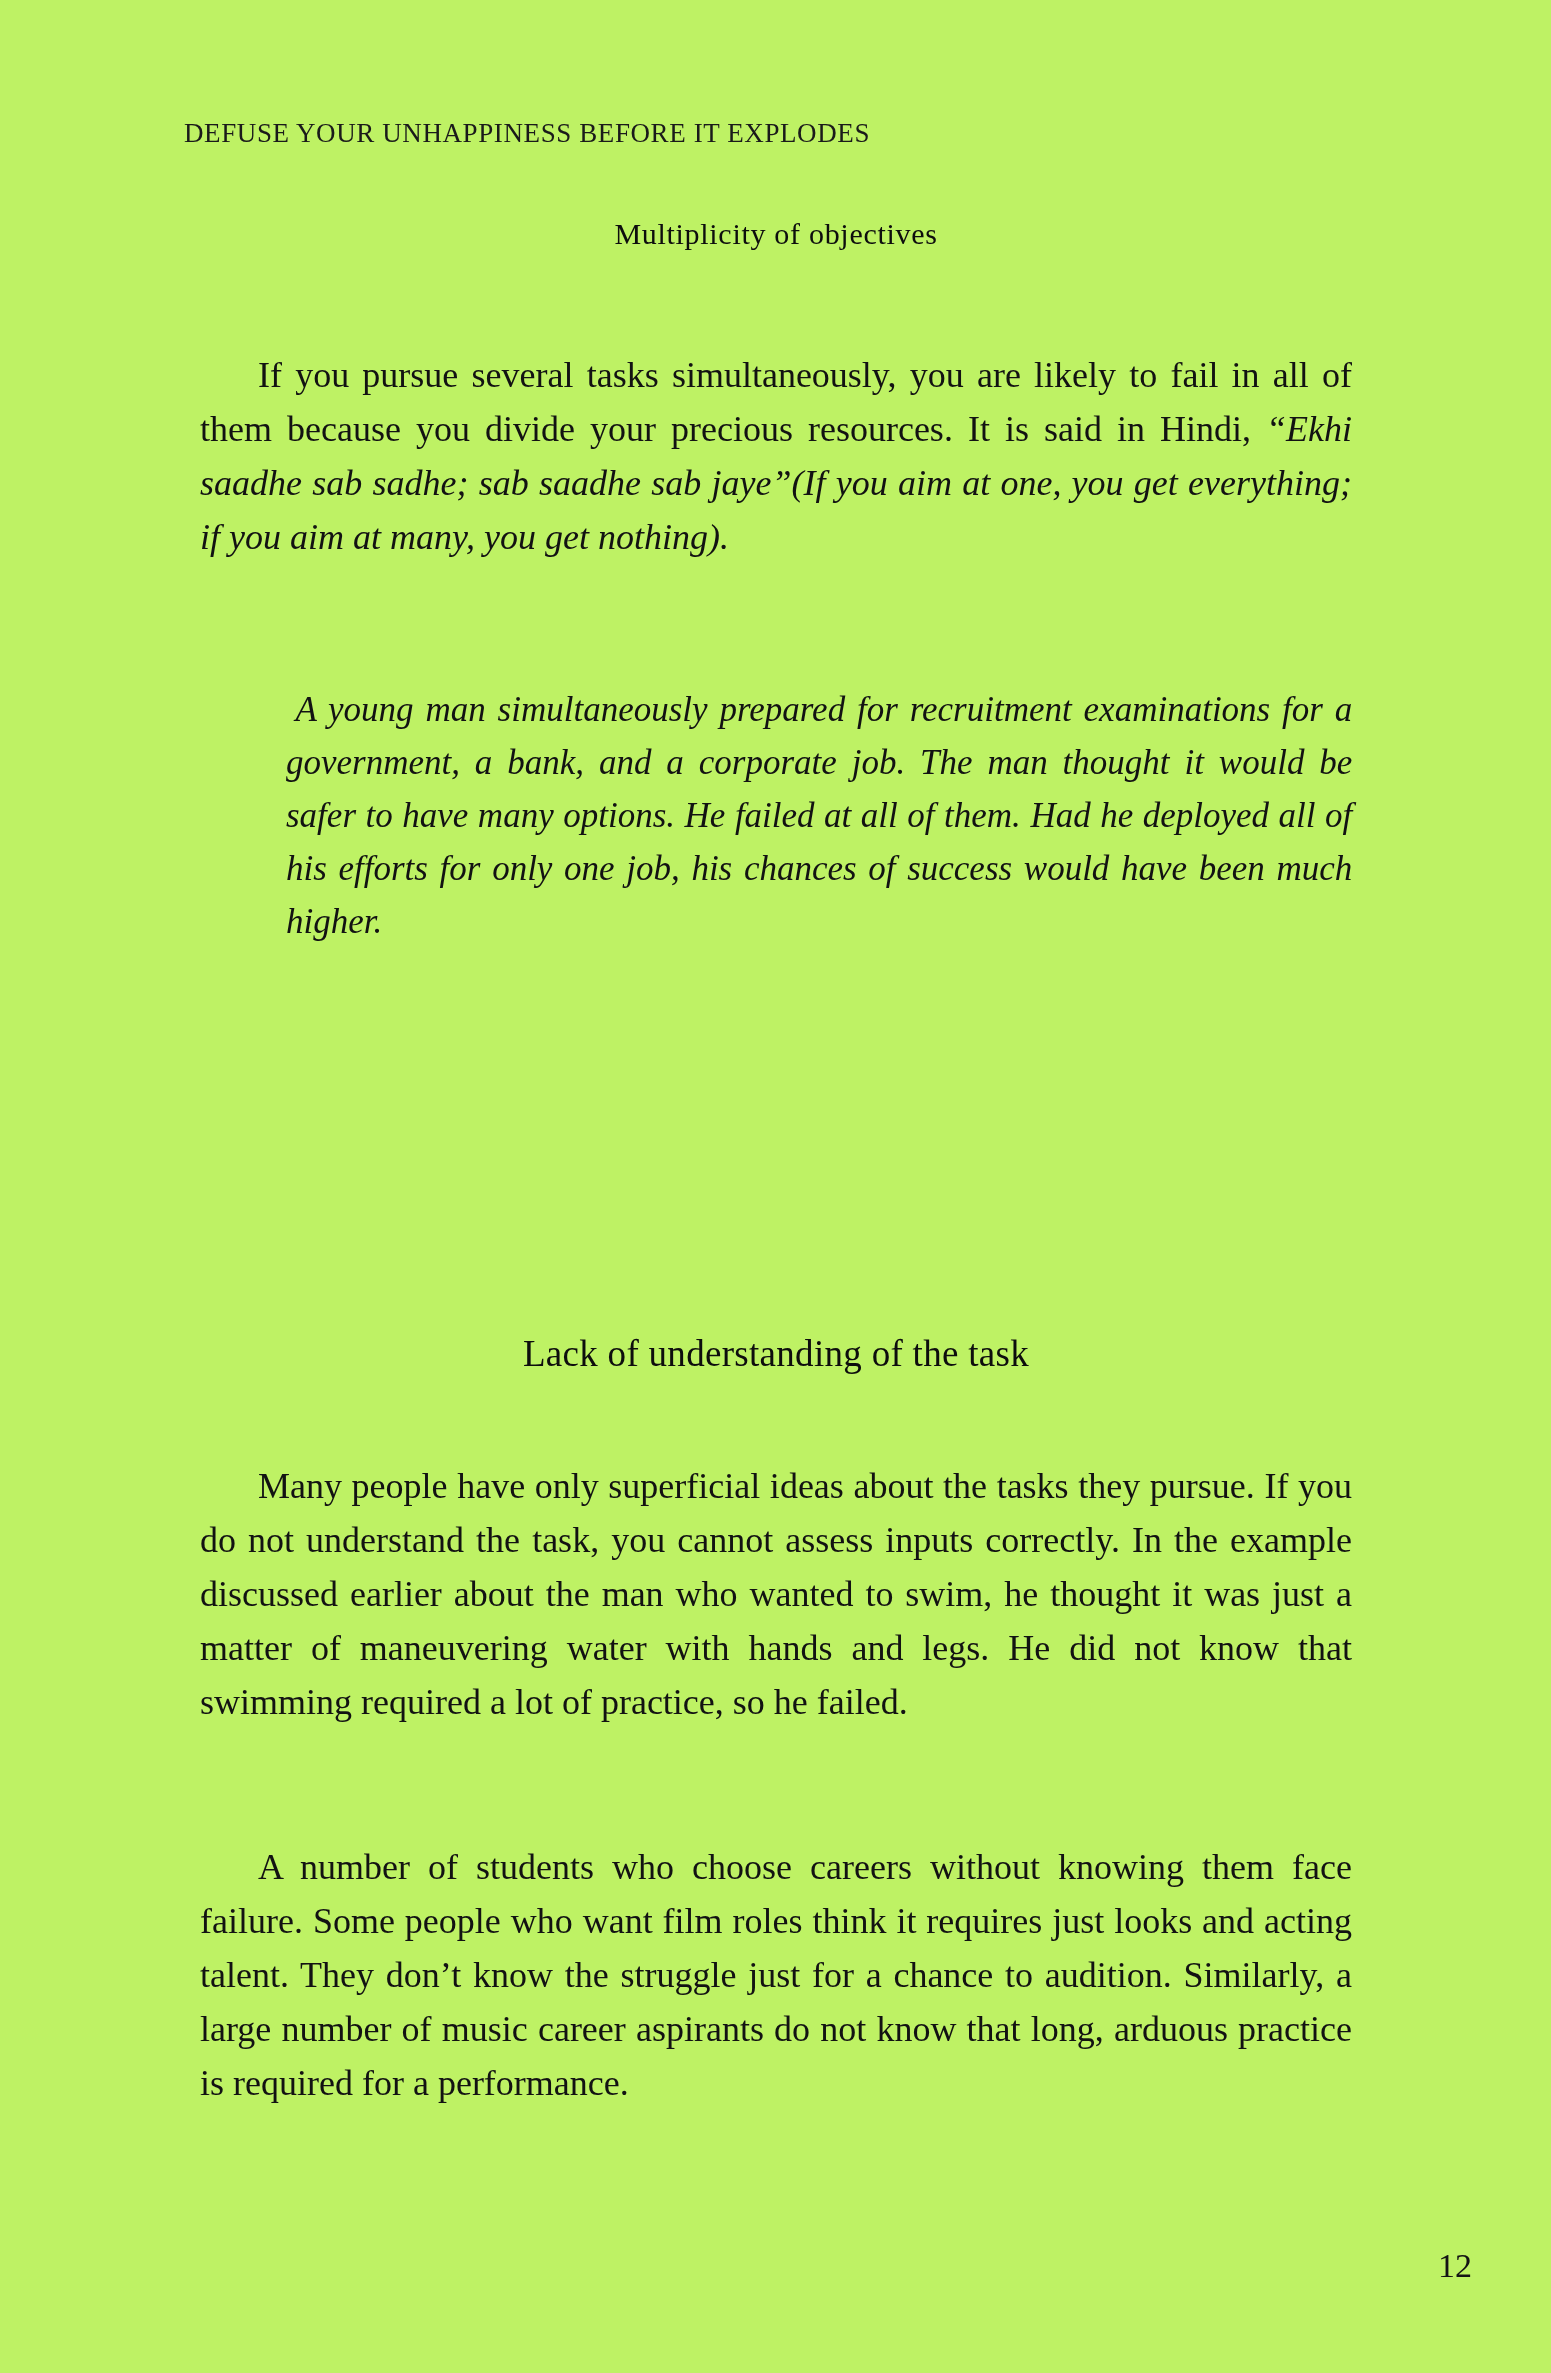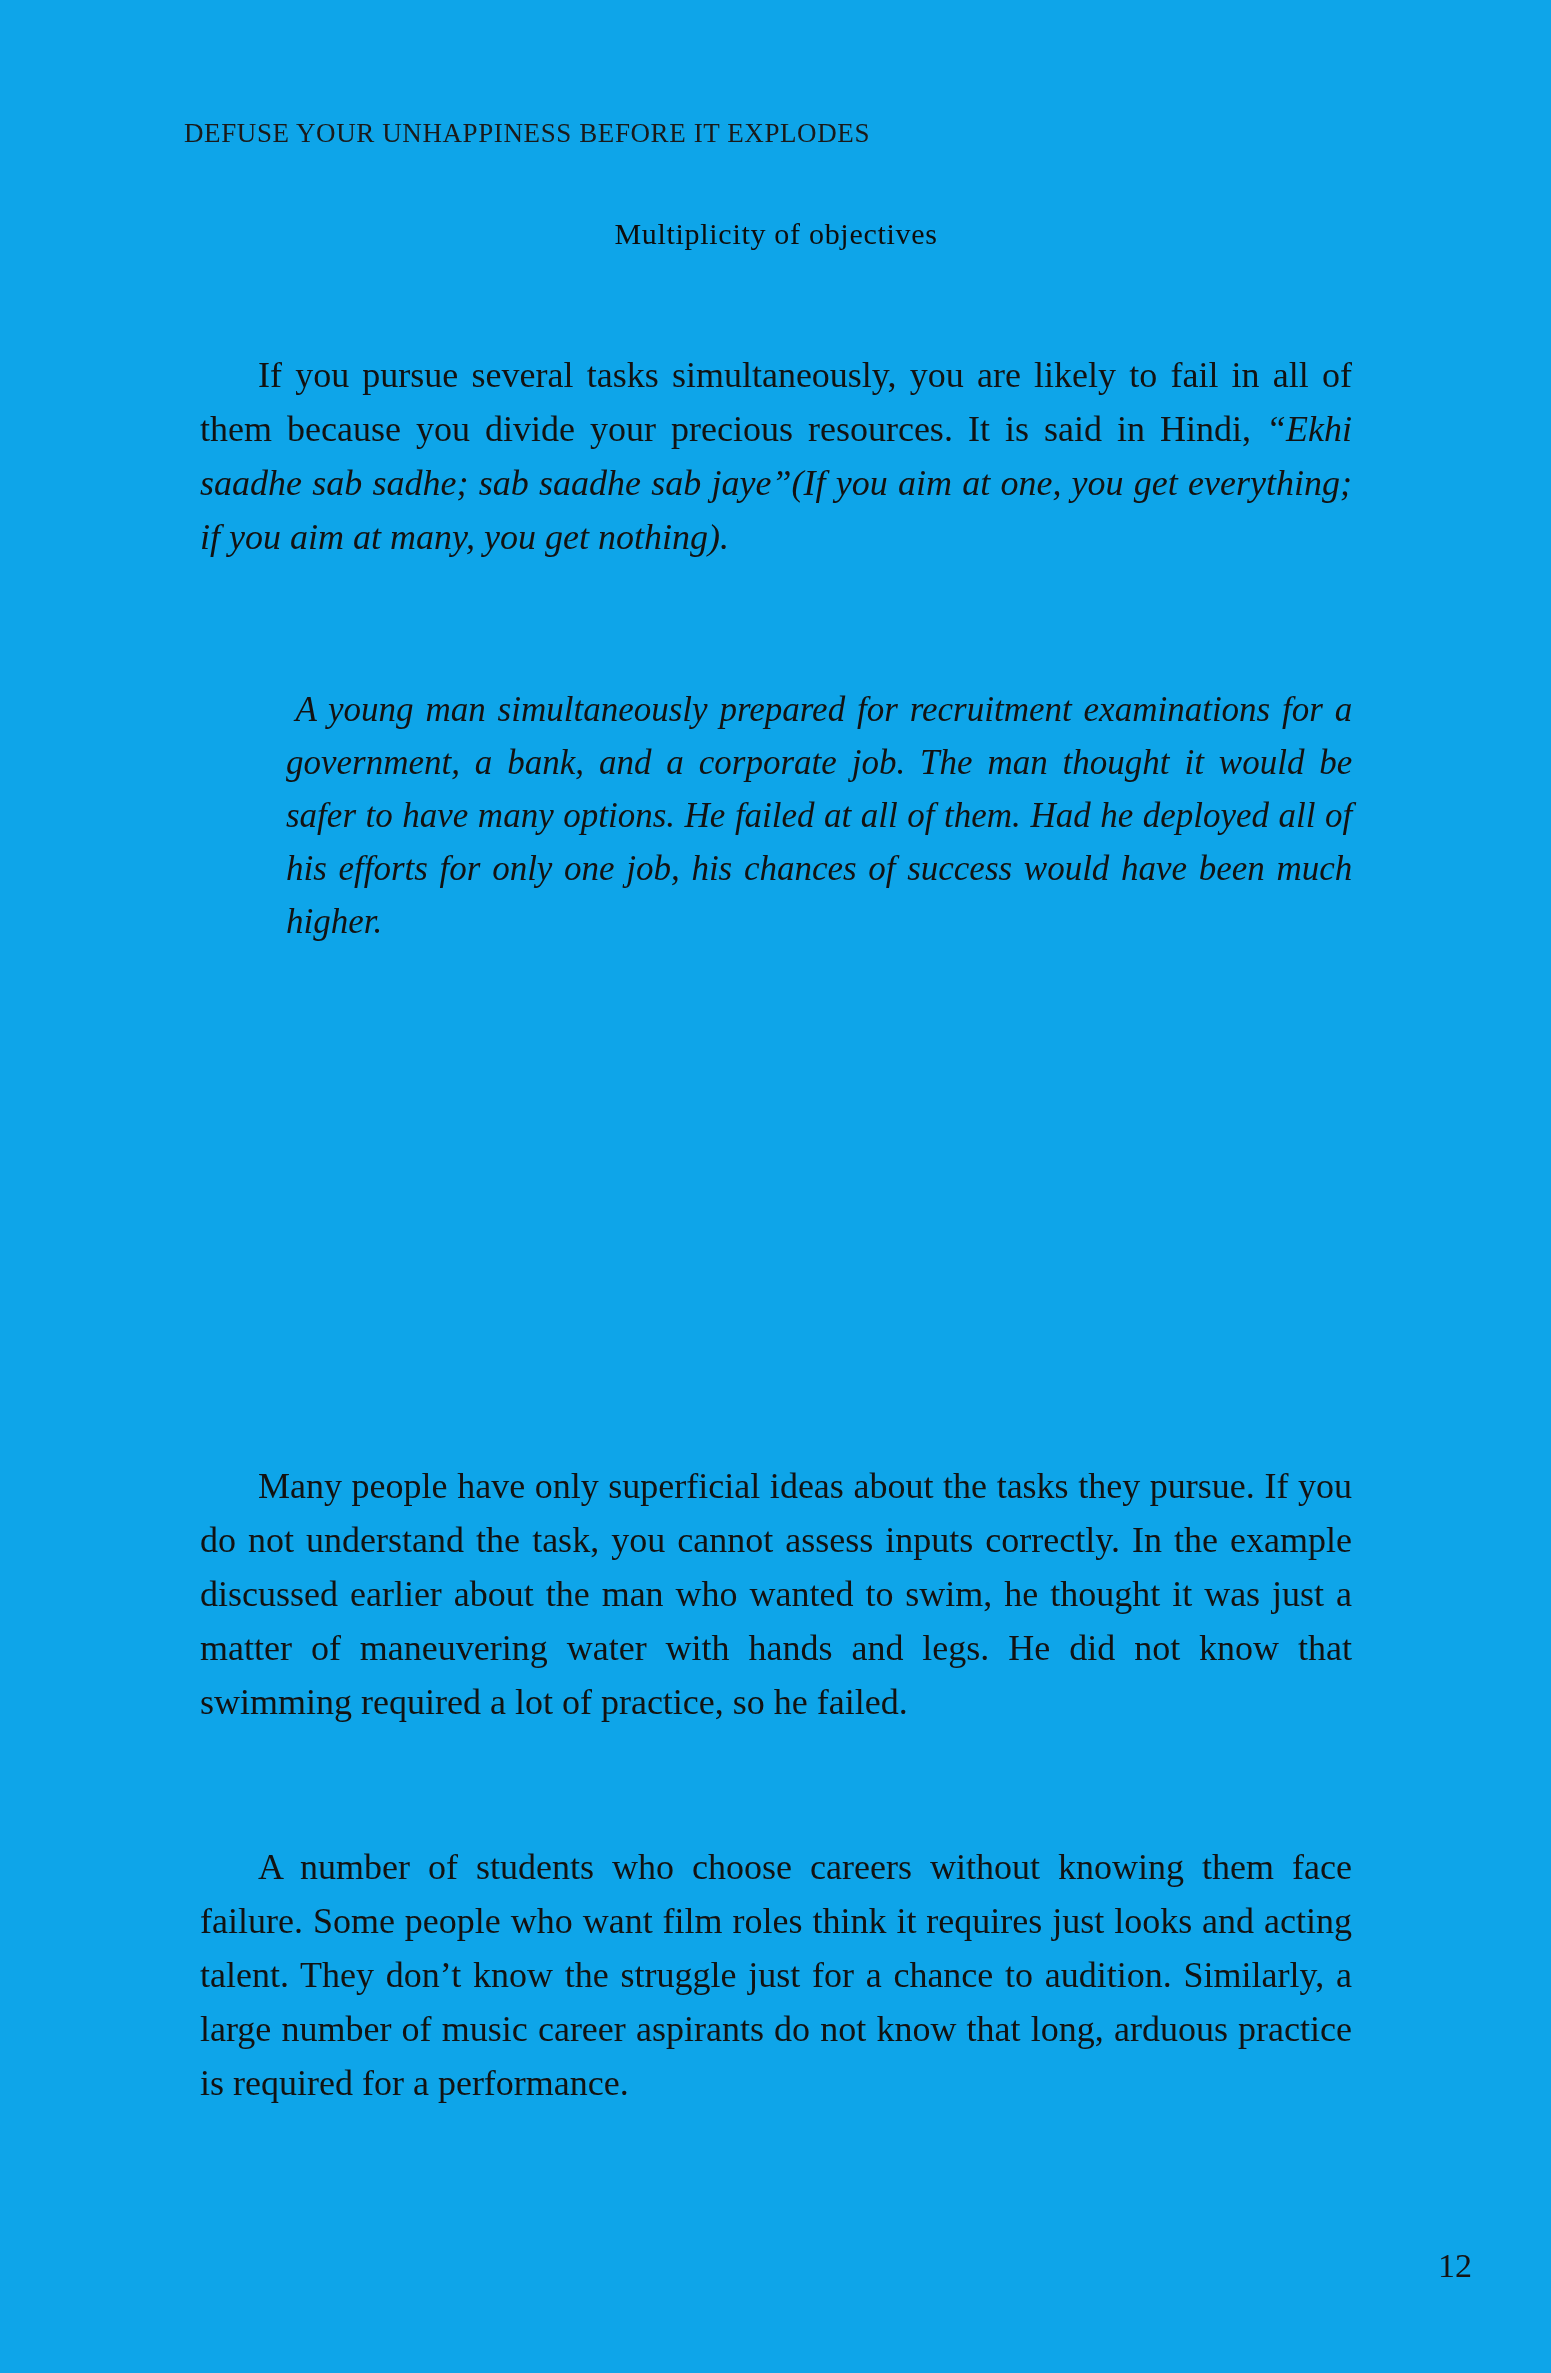--- a/index.html
+++ b/index.html
@@ -16,21 +16,21 @@
     overflow: hidden;
   }
 
   .page {
     position: absolute;
     top: 0; left: 0;
     width: 1552px;
     height: 2373px;
     box-sizing: border-box;
     padding: 0;
-    background: #0ea5e9;
+    background: #bef264;
   }
 
   
   .running-header {
     position: absolute;
     left: 184px;
     top: 118px;
     width: 1184px;
     font-size: 27px;
     letter-spacing: 0.6px;
@@ -128,20 +128,23 @@
   <div class="blk" id="para-1-blk">
     <p class="body-para indent"><span>If you pursue several tasks simultaneously, you are likely to fail in all of them because you divide your precious resources. It is said in Hindi, </span><em class="inline-italic">“Ekhi saadhe sab sadhe; sab saadhe sab jaye”(If you aim at one, you get everything; if you aim at many, you get nothing).</em></p>
   </div>
 
   <div class="blk" id="anecdote-blk">
     <p class="anecdote">A young man simultaneously prepared for recruitment examinations for a government, a bank, and a corporate job. The man thought it would be safer to have many options. He failed at all of them. Had he deployed all of his efforts for only one job, his chances of success would have been much higher.</p>
   </div>
 
 
 
+  <div class="blk" id="subsection-heading-blk">
+    <h3 class="subsection-heading">Lack of understanding of the task</h3>
+  </div>
 
   <div class="blk" id="para-3-blk">
     <p class="body-para indent">Many people have only superficial ideas about the tasks they pursue. If you do not understand the task, you cannot assess inputs correctly. In the example discussed earlier about the man who wanted to swim, he thought it was just a matter of maneuvering water with hands and legs. He did not know that swimming required a lot of practice, so he failed.</p>
   </div>
 
   <div class="blk" id="para-4-blk">
     <p class="body-para indent">A number of students who choose careers without knowing them face failure. Some people who want film roles think it requires just looks and acting talent. They don’t know the struggle just for a chance to audition. Similarly, a large number of music career aspirants do not know that long, arduous practice is required for a performance.</p>
   </div>
 
   <div class="page-number">12</div>

